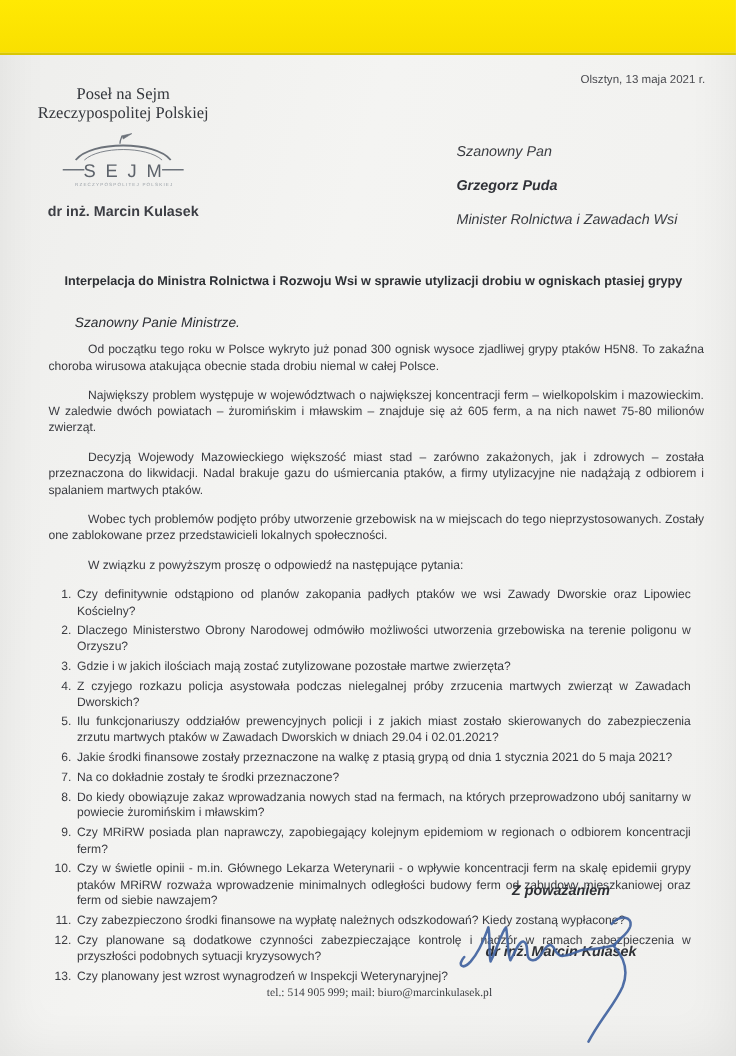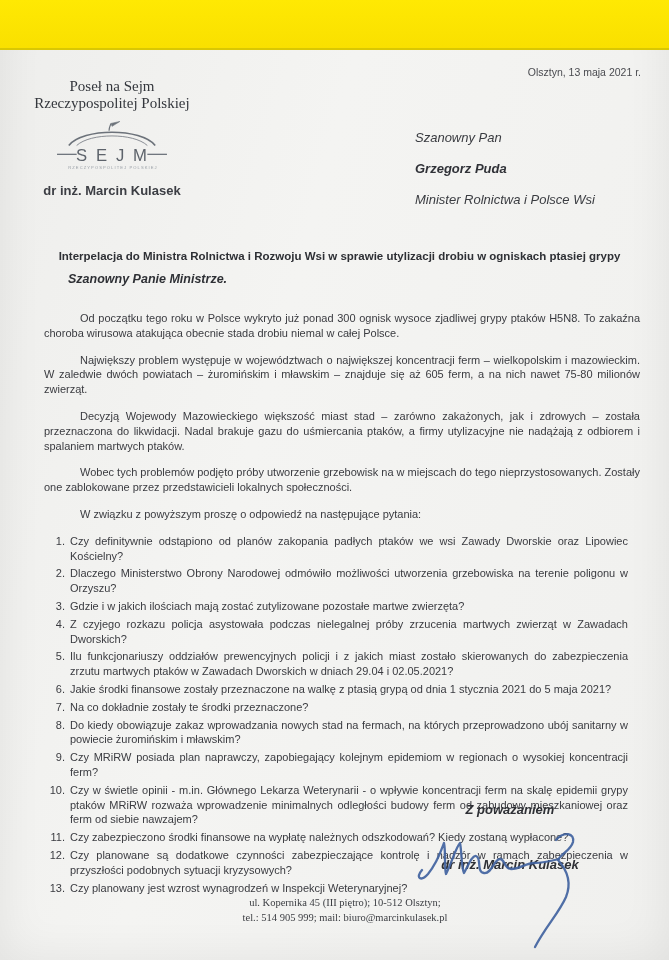--- a/index.html
+++ b/index.html
@@ -44,22 +44,22 @@
     white-space:nowrap;
   }
   .addressee{position:absolute;left:415px;top:128px;font-size:13px;color:#3a3c41;font-style:italic;}
   .addressee div{margin-bottom:12px;line-height:19px;}
   .addressee .bold{font-weight:bold;color:#303238;}
   .subject{
     position:absolute;top:250px;left:36px;right:26px;
     text-align:center;font-weight:bold;font-size:11.5px;color:#2e3035;
   }
   .greeting{
-    position:absolute;top:272px;left:68px;
-    font-weight:bold;font-style:italic;font-size:12.5px;color:#2e3035;
+    position:absolute;top:286px;left:68px;
+    font-weight:normal;font-style:italic;font-size:12.5px;color:#2e3035;
   }
   .content{position:absolute;top:311px;left:32px;width:608px;}
   .para{
     margin:0 0 12px 12px;text-indent:36px;text-align:justify;
     font-size:11px;line-height:14.8px;color:#3a3b40;
   }
   ol.questions{
     margin:2px 12px 0 0;padding:0 0 0 36px;
     font-size:11px;line-height:14.8px;color:#3a3b40;
   }
@@ -113,21 +113,21 @@
       </g>
       <text class="logo-word" x="64" y="42.5">SEJM</text>
       <text class="logo-sub" x="61" y="51">RZECZYPOSPOLITEJ POLSKIEJ</text>
     </svg>
     <div class="sender">dr inż. Marcin Kulasek</div>
   </div>
 
   <div class="addressee">
     <div>Szanowny Pan</div>
     <div class="bold">Grzegorz Puda</div>
-    <div>Minister Rolnictwa i Polsce Wsi</div>
+    <div>Minister Rolnictwa i Zawadach Wsi</div>
   </div>
 
   <div class="subject">Interpelacja do Ministra Rolnictwa i Rozwoju Wsi w sprawie utylizacji drobiu w ogniskach ptasiej grypy</div>
 
   <div class="greeting">Szanowny Panie Ministrze.</div>
 
   <div class="content">
     <div>
 
         <p class="para">Od początku tego roku w Polsce wykryto już ponad 300 ognisk wysoce zjadliwej grypy ptaków H5N8. To zakaźna choroba wirusowa atakująca obecnie stada drobiu niemal w całej Polsce.</p>
@@ -142,29 +142,29 @@
     <ol class="questions">
 
         <li>Czy definitywnie odstąpiono od planów zakopania padłych ptaków we wsi Zawady Dworskie oraz Lipowiec Kościelny?</li>
 
         <li>Dlaczego Ministerstwo Obrony Narodowej odmówiło możliwości utworzenia grzebowiska na terenie poligonu w Orzyszu?</li>
 
         <li>Gdzie i w jakich ilościach mają zostać zutylizowane pozostałe martwe zwierzęta?</li>
 
         <li>Z czyjego rozkazu policja asystowała podczas nielegalnej próby zrzucenia martwych zwierząt w Zawadach Dworskich?</li>
 
-        <li>Ilu funkcjonariuszy oddziałów prewencyjnych policji i z jakich miast zostało skierowanych do zabezpieczenia zrzutu martwych ptaków w Zawadach Dworskich w dniach 29.04 i 02.05.2021?</li>
+        <li>Ilu funkcjonariuszy oddziałów prewencyjnych policji i z jakich miast zostało skierowanych do zabezpieczenia zrzutu martwych ptaków w Zawadach Dworskich w dniach 29.04 i 02.01.2021?</li>
 
         <li>Jakie środki finansowe zostały przeznaczone na walkę z ptasią grypą od dnia 1 stycznia 2021 do 5 maja 2021?</li>
 
         <li>Na co dokładnie zostały te środki przeznaczone?</li>
 
         <li>Do kiedy obowiązuje zakaz wprowadzania nowych stad na fermach, na których przeprowadzono ubój sanitarny w powiecie żuromińskim i mławskim?</li>
 
-        <li>Czy MRiRW posiada plan naprawczy, zapobiegający kolejnym epidemiom w regionach o wysokiej koncentracji ferm?</li>
+        <li>Czy MRiRW posiada plan naprawczy, zapobiegający kolejnym epidemiom w regionach o odbiorem koncentracji ferm?</li>
 
         <li>Czy w świetle opinii - m.in. Głównego Lekarza Weterynarii - o wpływie koncentracji ferm na skalę epidemii grypy ptaków MRiRW rozważa wprowadzenie minimalnych odległości budowy ferm od zabudowy mieszkaniowej oraz ferm od siebie nawzajem?</li>
 
         <li>Czy zabezpieczono środki finansowe na wypłatę należnych odszkodowań? Kiedy zostaną wypłacone?</li>
 
         <li>Czy planowane są dodatkowe czynności zabezpieczające kontrolę i nadzór w ramach zabezpieczenia w przyszłości podobnych sytuacji kryzysowych?</li>
 
         <li>Czy planowany jest wzrost wynagrodzeń w Inspekcji Weterynaryjnej?</li>
       </ol>
   </div>
@@ -173,17 +173,16 @@
     <div class="valediction">Z poważaniem</div>
     <div class="sig-name">dr inż. Marcin Kulasek</div>
   </div>
 
   <svg class="signature-svg" viewBox="0 0 196 134" aria-hidden="true">
     <path d="M14,48 C7,56 13,60 20,52 C30,40 34,26 36,21 C38,31 36,44 38,52 C44,40 48,25 52,21 C54,31 53,44 56,51 C60,44 64,33 68,34 C74,36 68,50 76,51 C84,52 86,37 92,37 C97,37 96,47 103,47 C112,47 118,41 126,41 C134,41 143,39 151,37"></path>
     <path d="M148,18 C156,9 167,11 165,20 C163,28 153,32 150,38 C159,48 164,60 158,75 C151,91 138,104 127,125"></path>
   </svg>
 
   <div class="footer">
-    <div class="f2">ul. Kopernika 45 (III piętro); 10-512 Olsztyn;</div>
     <div class="f3">tel.: 514 905 999; mail: biuro@marcinkulasek.pl</div>
   </div>
 
 </div>
 
 </body></html>

